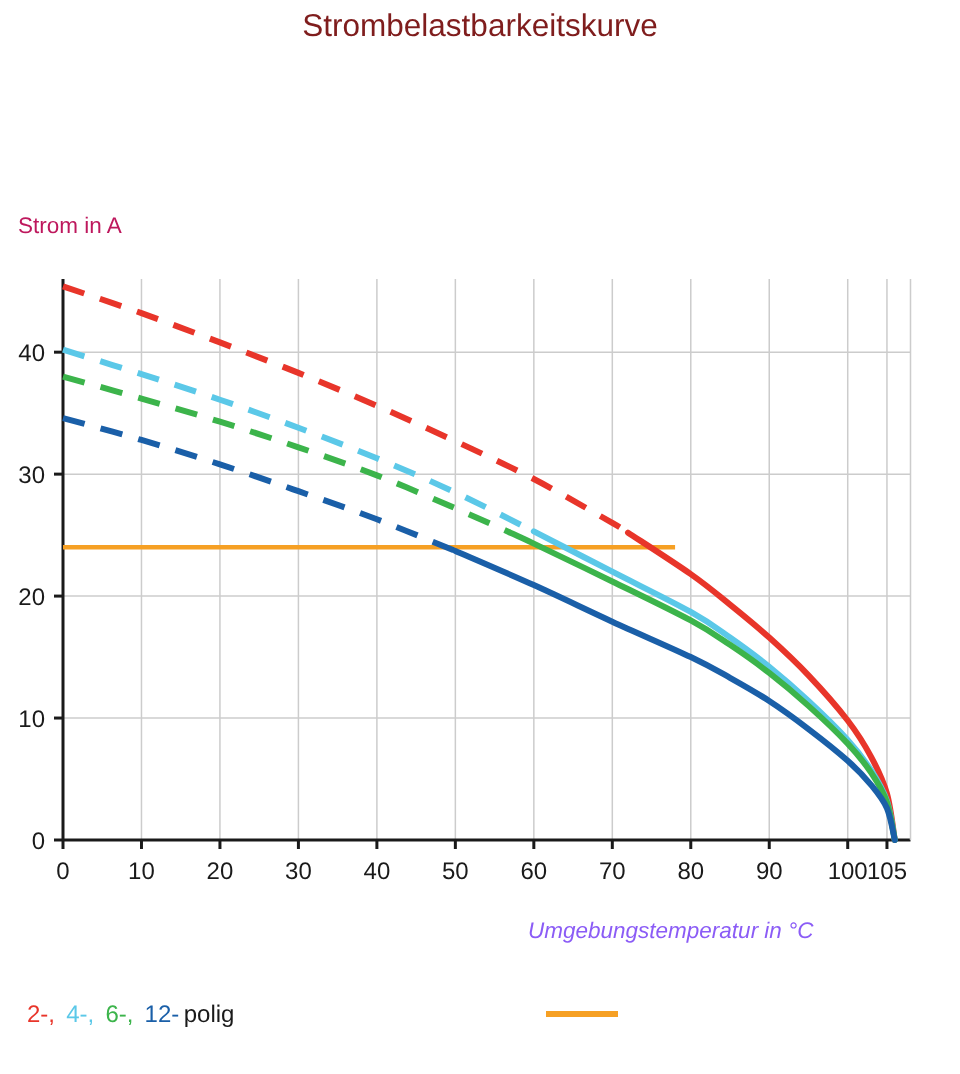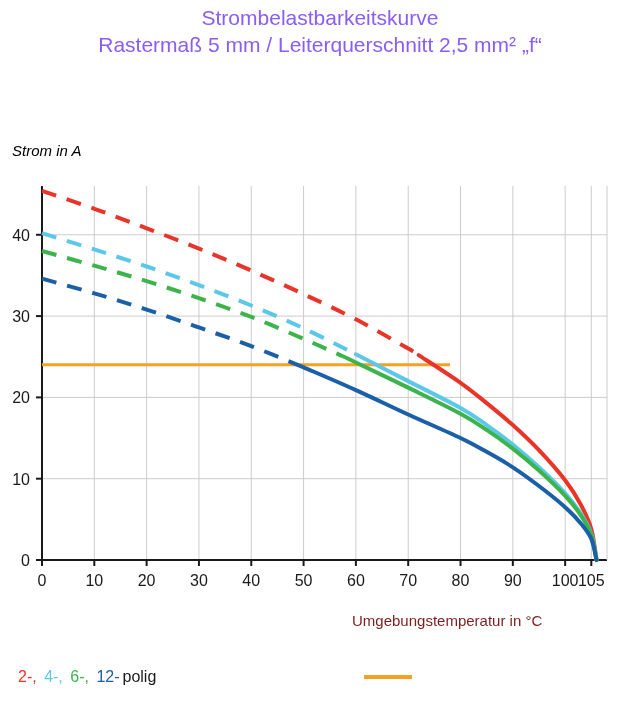--- a/index.html
+++ b/index.html
@@ -23,37 +23,37 @@
   .title-block {
     position: absolute;
     top: 4px;
     left: 0;
     width: 640px;
     text-align: center;
   }
   .title-line {
     font-size: 21px;
     line-height: 27px;
-    color: #8b5cf6;
+    color: #7f1d1d;
     white-space: nowrap;
   }
   .axis-label-y {
     position: absolute;
     left: 12px;
     top: 142px;
     font-size: 15px;
-    color: #000000;
-    font-style: italic;
+    color: #be185d;
   }
   .axis-label-x {
     position: absolute;
     left: 352px;
     top: 612px;
     font-size: 15px;
-    color: #7f1d1d;
+    color: #8b5cf6;
+    font-style: italic;
   }
   #plot-wrap {
     position: absolute;
     left: 0;
     top: 0;
     width: 640px;
     height: 716px;
   }
   .legend {
     position: absolute;
@@ -100,21 +100,20 @@
     font-family: "Liberation Sans", sans-serif;
   }
 </style>
 </head>
 <body>
 
 <div id="page">
 
   <div class="title-block">
     <div class="title-line">Strombelastbarkeitskurve</div>
-    <div class="title-line">Rastermaß 5 mm / Leiterquerschnitt 2,5 mm² „f“</div>
   </div>
 
   <div class="axis-label-y">Strom in A</div>
   <div class="axis-label-x">Umgebungstemperatur in °C</div>
 
   <div id="plot-wrap">
     <svg id="plot-svg" width="640" height="716" viewBox="0 0 640 716">
         <g>
           <line x1="94.31481481481481" y1="186" x2="94.31481481481481" y2="560" stroke="#cccccc" stroke-width="1"></line>
           <line x1="146.62962962962962" y1="186" x2="146.62962962962962" y2="560" stroke="#cccccc" stroke-width="1"></line>

